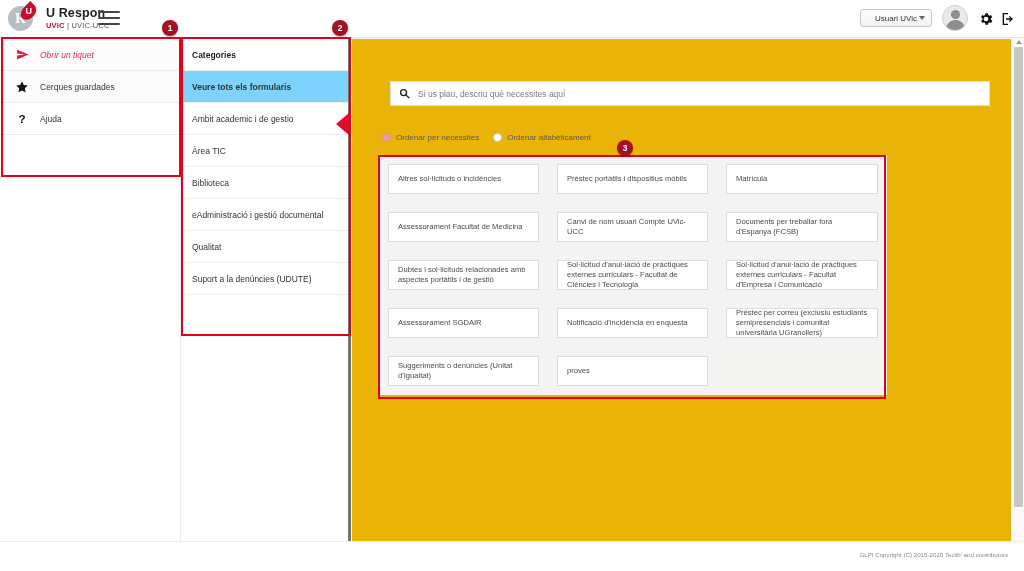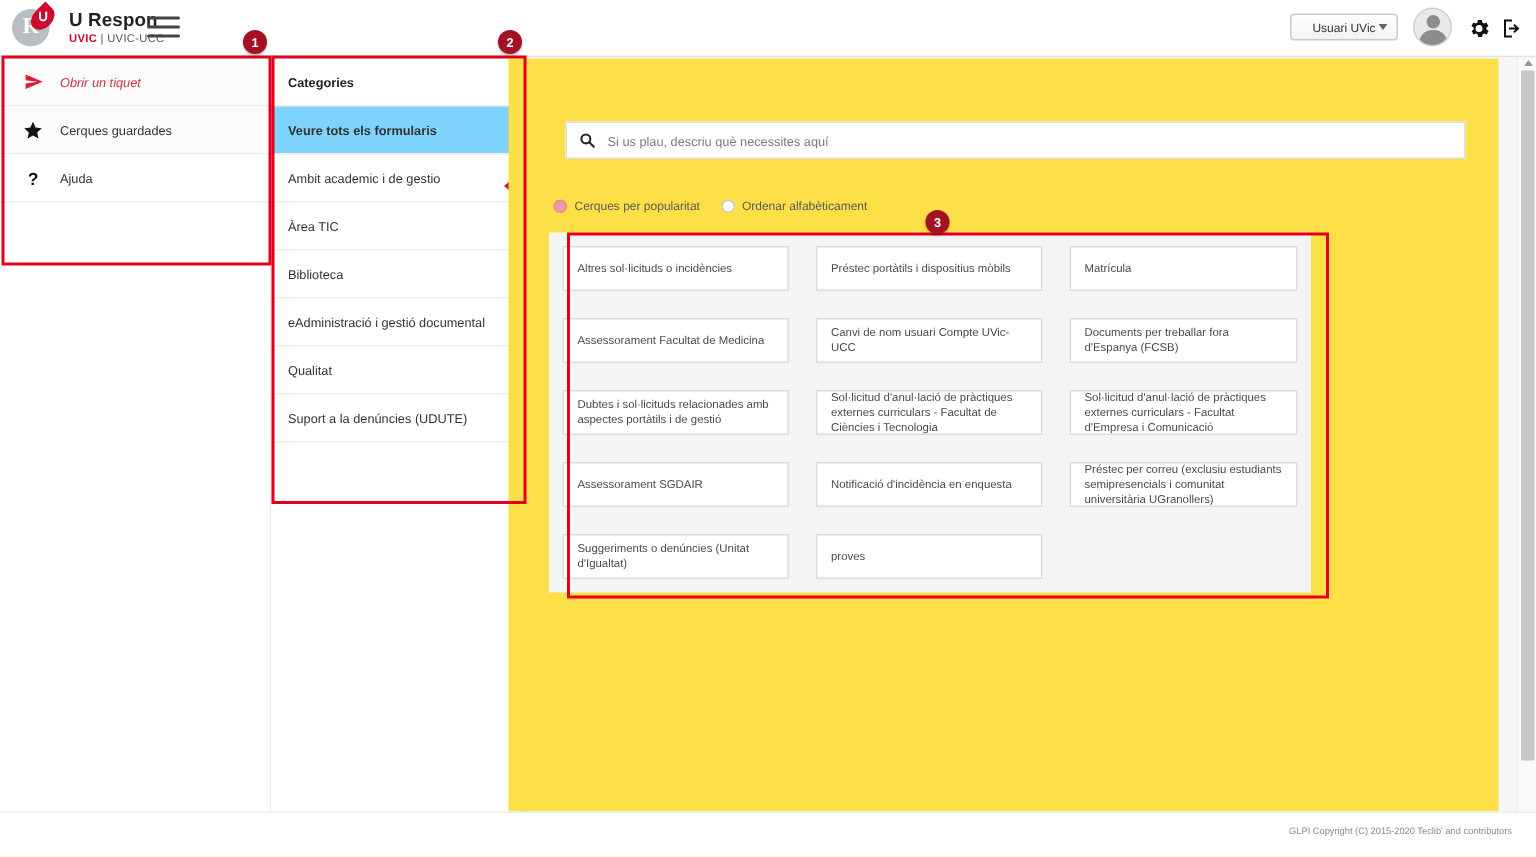--- a/index.html
+++ b/index.html
@@ -169,23 +169,23 @@
   .cat-arrow {
     position: absolute; right: -1px; top: 74px;
     width: 0; height: 0;
     border-top: 11px solid transparent;
     border-bottom: 11px solid transparent;
     border-right: 13px solid #e20b2e;
   }
 
   
   .main {
-    position: absolute; left: 339px; top: 39px;
+    position: absolute; left: 352px; top: 39px;
     width: 660px; height: 502px;
-    background: #fde047;
+    background: #eab308;
   }
   .searchwrap {
     position: absolute; left: 38px; top: 42px;
     width: 600px; height: 25px;
     background: #ffffff;
     border: 1px solid #dddddd;
     display: flex; align-items: center;
     padding-left: 8px;
   }
   .search-ic { color: #333; display: flex; align-items: center; }
@@ -389,21 +389,21 @@
           <circle cx="10" cy="10" r="6.5"></circle>
             <line x1="15" y1="15" x2="21.5" y2="21.5" stroke-linecap="round"></line>
         </svg>
       </span>
       <input class="search-input" type="text" placeholder="Si us plau, descriu què necessites aquí" style="">
     </div>
 
     <div class="sortrow">
       <div class="radio-opt">
         <span class="radio-dot on"></span>
-        <span class="radio-lbl">Cerques per popularitat</span>
+        <span class="radio-lbl">Ordenar per necessites</span>
       </div>
       <div class="radio-opt">
         <span class="radio-dot"></span>
         <span class="radio-lbl">Ordenar alfabèticament</span>
       </div>
     </div>
 
     <div class="cardgrid">
       <div class="card">Altres sol·licituds o incidències</div>
       <div class="card">Préstec portàtils i dispositius mòbils</div>

